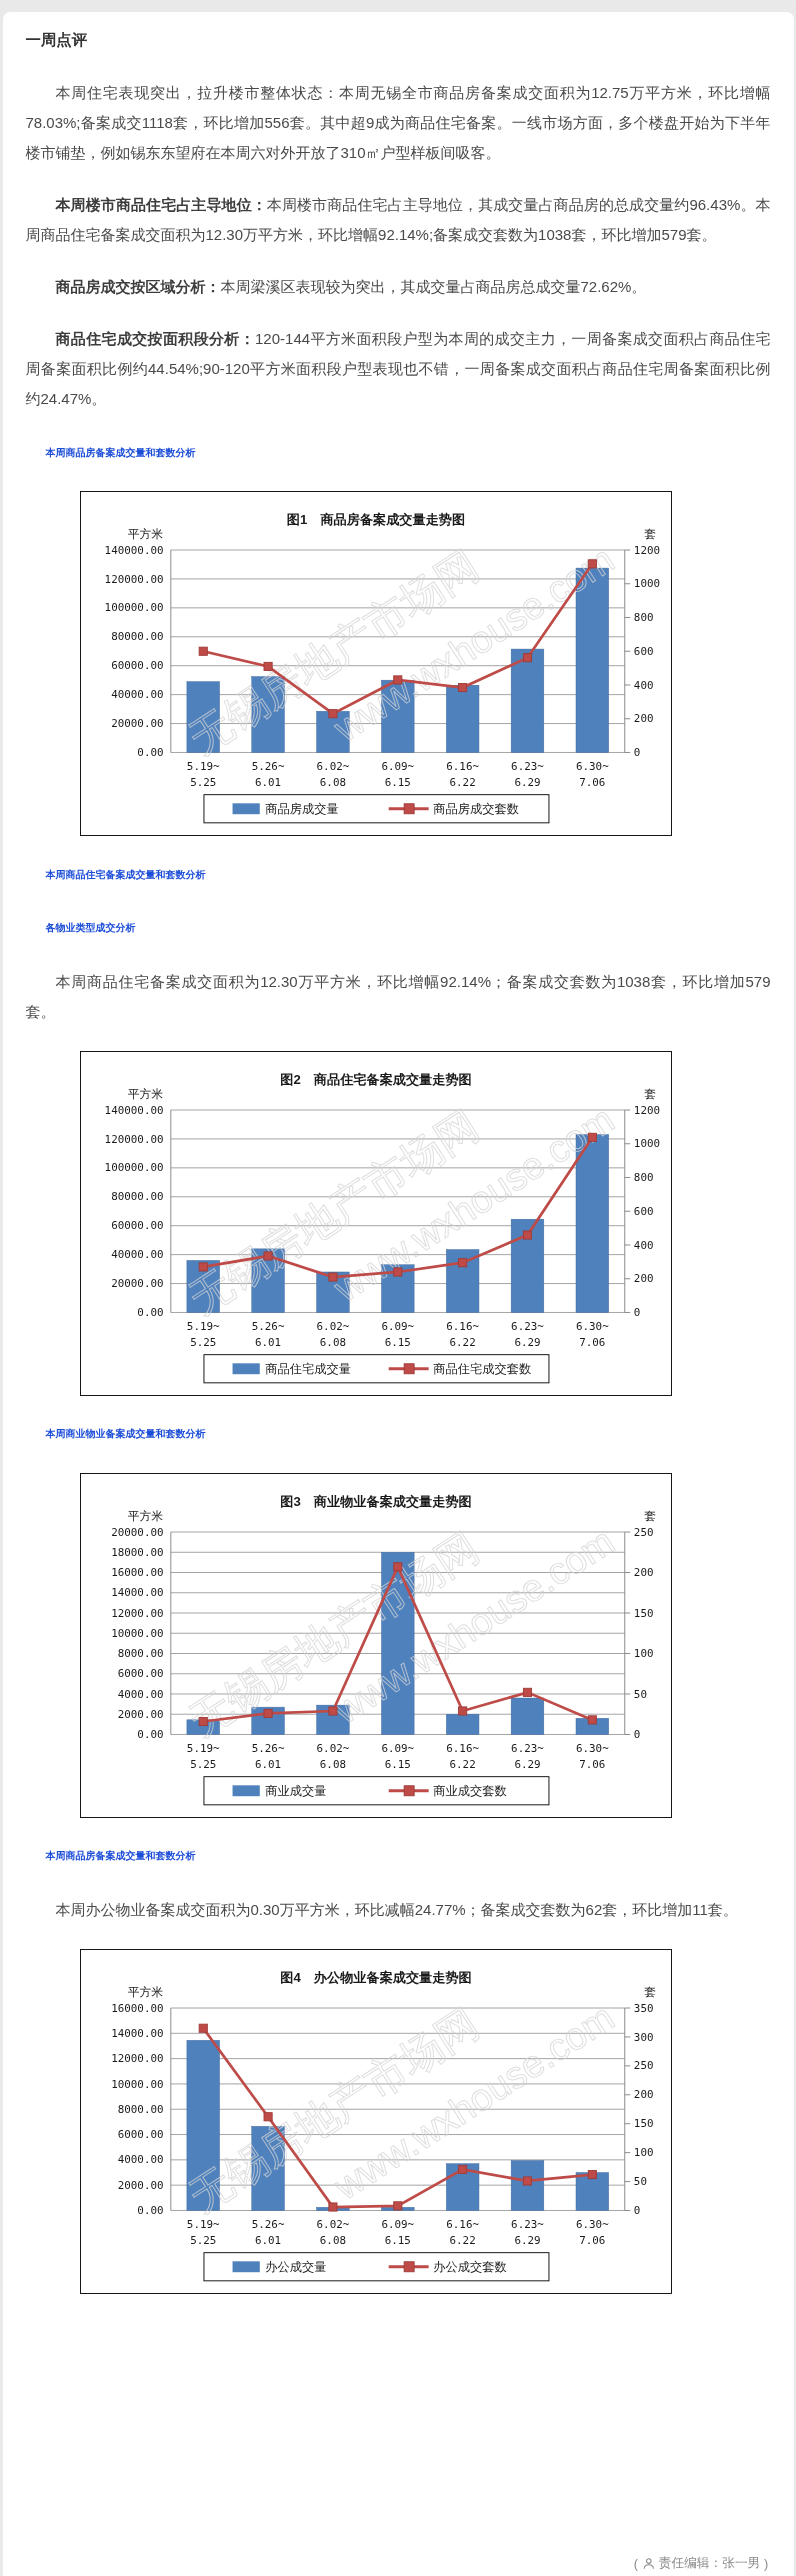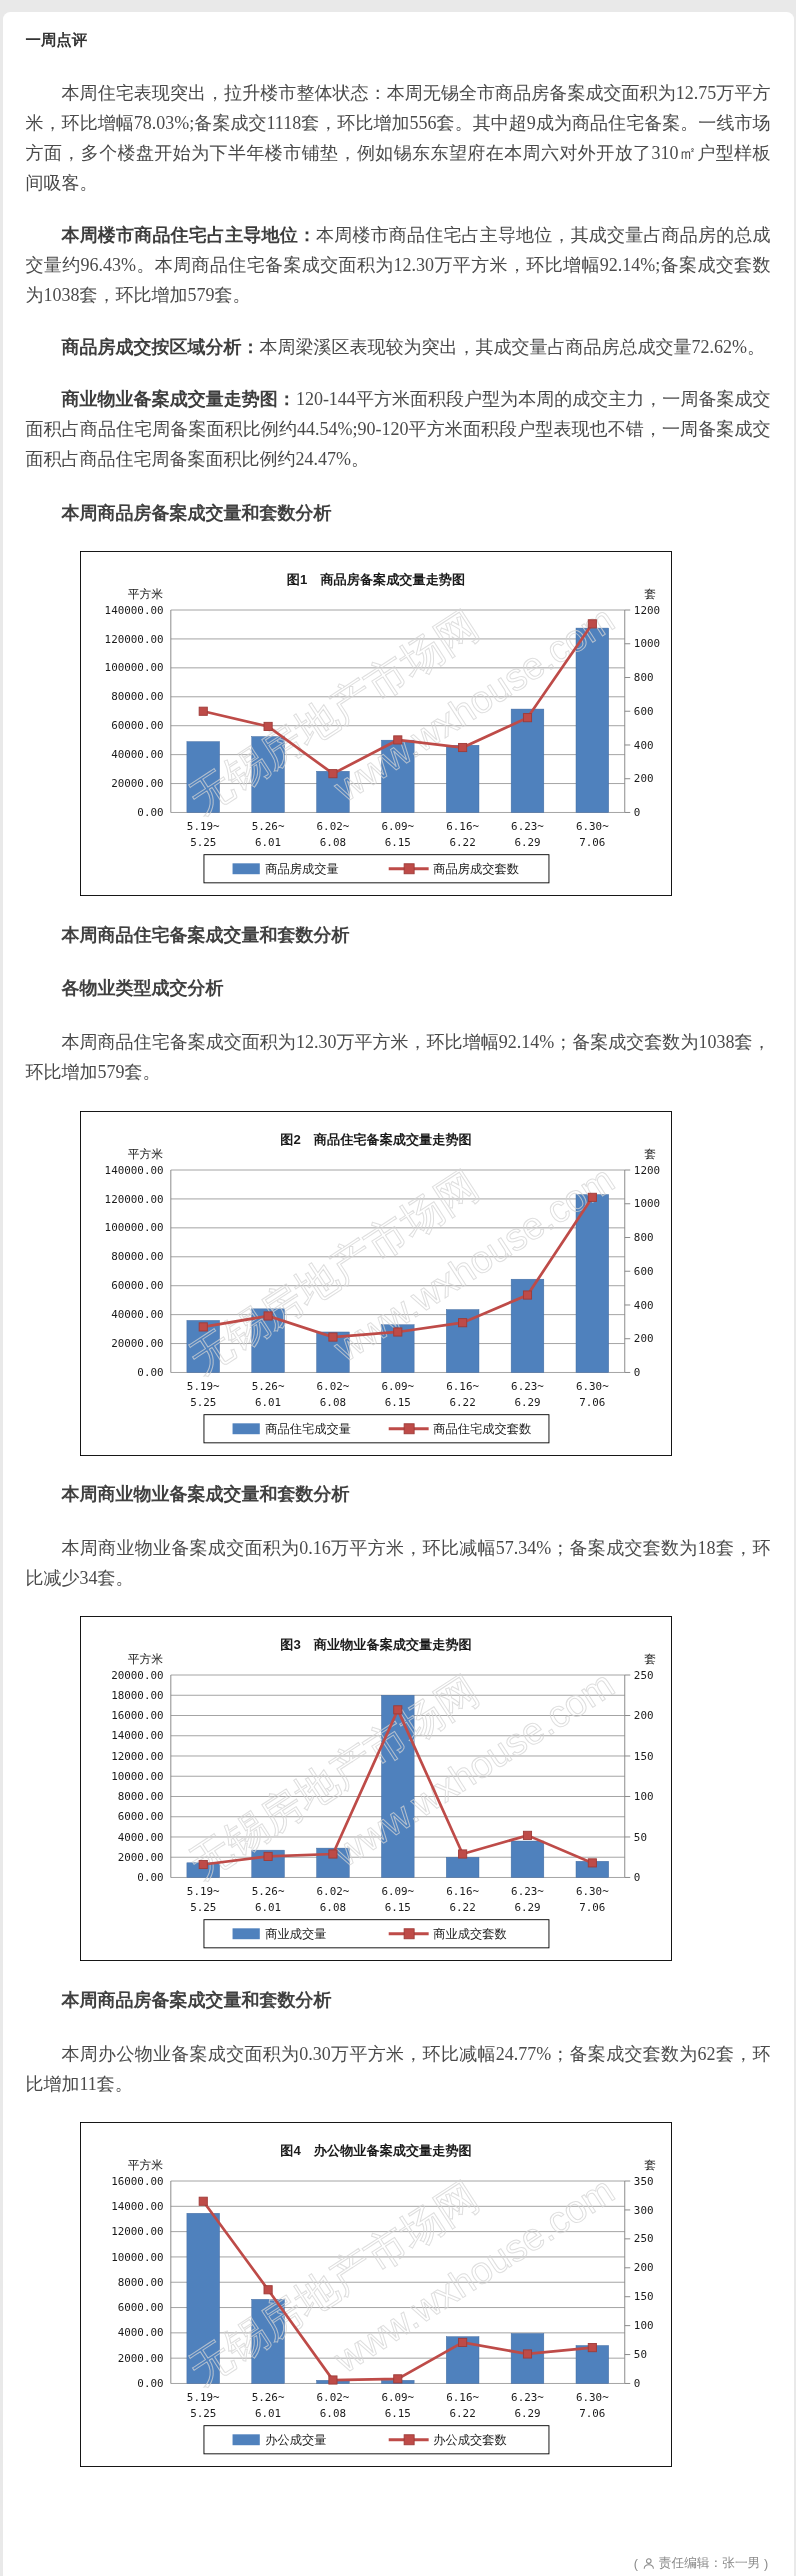--- a/index.html
+++ b/index.html
@@ -6,26 +6,26 @@
   body { font-family:"Liberation Sans","DejaVu Sans",sans-serif; }
   .page-card {
     width:791px; min-height:2573px; margin:12px auto; background:#ffffff;
     border-radius:7.3px; box-sizing:border-box; padding:14.5px 23px 18px 23px;
     position:relative;
   }
   .doc-title {
     font-size:15.4px; font-weight:bold; color:#333333; margin:3.6px 0 27px 0;
   }
   .para {
-    font-size:18px; color:#4a4a4a; line-height:30px; text-indent:2em;
-    margin:22px 0; text-align:justify;font-family:Liberation Serif, serif;
+    font-size:15px; color:#4a4a4a; line-height:30px; text-indent:2em;
+    margin:22px 0; text-align:justify;
   }
   .para .lead { font-weight:bold; color:#3d3d3d; }
   .sub-heading {
-    font-size:18px; font-weight:bold; color:#404040; line-height:30px;
+    font-size:10px; font-weight:bold; color:#1d4ed8; line-height:30px;
     margin:23.6px 0; text-indent:2em;
   }
   .chart-figure { width:636px; margin:23.6px auto; }
   .chart-figure svg { display:block; }
   .footer-line {
     position:absolute; right:25.4px; bottom:12.7px;
     font-size:12.7px; color:#8a8a8a; display:flex; align-items:center; gap:3.6px;
   }
   .footer-line .icon svg { display:block; }
 </style>
@@ -35,21 +35,21 @@
 <div class="page-card">
 
   <div class="doc-title">一周点评</div>
 
   <p class="para"><span>本周住宅表现突出，拉升楼市整体状态：本周无锡全市商品房备案成交面积为12.75万平方米，环比增幅78.03%;备案成交1118套，环比增加556套。其中超9成为商品住宅备案。一线市场方面，多个楼盘开始为下半年楼市铺垫，例如锡东东望府在本周六对外开放了310㎡户型样板间吸客。</span></p>
 
   <p class="para"><span class="lead">本周楼市商品住宅占主导地位：</span><span>本周楼市商品住宅占主导地位，其成交量占商品房的总成交量约96.43%。本周商品住宅备案成交面积为12.30万平方米，环比增幅92.14%;备案成交套数为1038套，环比增加579套。</span></p>
 
   <p class="para"><span class="lead">商品房成交按区域分析：</span><span>本周梁溪区表现较为突出，其成交量占商品房总成交量72.62%。</span></p>
 
-  <p class="para"><span class="lead">商业物业备案成交量走势图：</span><span>120-144平方米面积段户型为本周的成交主力，一周备案成交面积占商品住宅周备案面积比例约44.54%;90-120平方米面积段户型表现也不错，一周备案成交面积占商品住宅周备案面积比例约24.47%。</span></p>
+  <p class="para"><span class="lead">商品住宅成交按面积段分析：</span><span>120-144平方米面积段户型为本周的成交主力，一周备案成交面积占商品住宅周备案面积比例约44.54%;90-120平方米面积段户型表现也不错，一周备案成交面积占商品住宅周备案面积比例约24.47%。</span></p>
 
   <div class="sub-heading">本周商品房备案成交量和套数分析</div>
 
 
   <div class="chart-figure">
       <svg width="592" height="345" viewBox="0 0 652 380">
         <rect x="0.5" y="0.5" width="651" height="379" fill="#ffffff" stroke="#000000" stroke-width="1"></rect>
         <text x="326" y="36" text-anchor="middle" font-size="14.5" font-weight="bold" fill="#1a1a1a">图1　商品房备案成交量走势图</text>
         <text x="72" y="52" text-anchor="middle" font-size="13" fill="#1a1a1a">平方米</text>
         <text x="628" y="52" text-anchor="middle" font-size="13" fill="#1a1a1a">套</text>
@@ -232,21 +232,20 @@
           <text x="204" y="355" font-size="13.5" fill="#1a1a1a">商品住宅成交量</text>
           <line x1="340" y1="350" x2="384" y2="350" stroke="#be4b48" stroke-width="3.5"></line>
           <rect x="357" y="344.5" width="11" height="11" fill="#be4b48" stroke="#9e3b38"></rect>
           <text x="389" y="355" font-size="13.5" fill="#1a1a1a">商品住宅成交套数</text>
         </g>
       </svg>
     </div>
 
   <div class="sub-heading">本周商业物业备案成交量和套数分析</div>
 
-  <p class="para"><span>本周商业物业备案成交面积为0.16万平方米，环比减幅57.34%；备案成交套数为18套，环比减少34套。</span></p>
 
   <div class="chart-figure">
       <svg width="592" height="345" viewBox="0 0 652 380">
         <rect x="0.5" y="0.5" width="651" height="379" fill="#ffffff" stroke="#000000" stroke-width="1"></rect>
         <text x="326" y="36" text-anchor="middle" font-size="14.5" font-weight="bold" fill="#1a1a1a">图3　商业物业备案成交量走势图</text>
         <text x="72" y="52" text-anchor="middle" font-size="13" fill="#1a1a1a">平方米</text>
         <text x="628" y="52" text-anchor="middle" font-size="13" fill="#1a1a1a">套</text>
         <g>
           <line x1="100" y1="65" x2="600" y2="65" stroke="#9a9a9a" stroke-width="1"></line>
           <text x="92" y="69" text-anchor="end" font-size="12" font-family="&quot;DejaVu Sans Mono&quot;, monospace" fill="#1a1a1a">20000.00</text>

